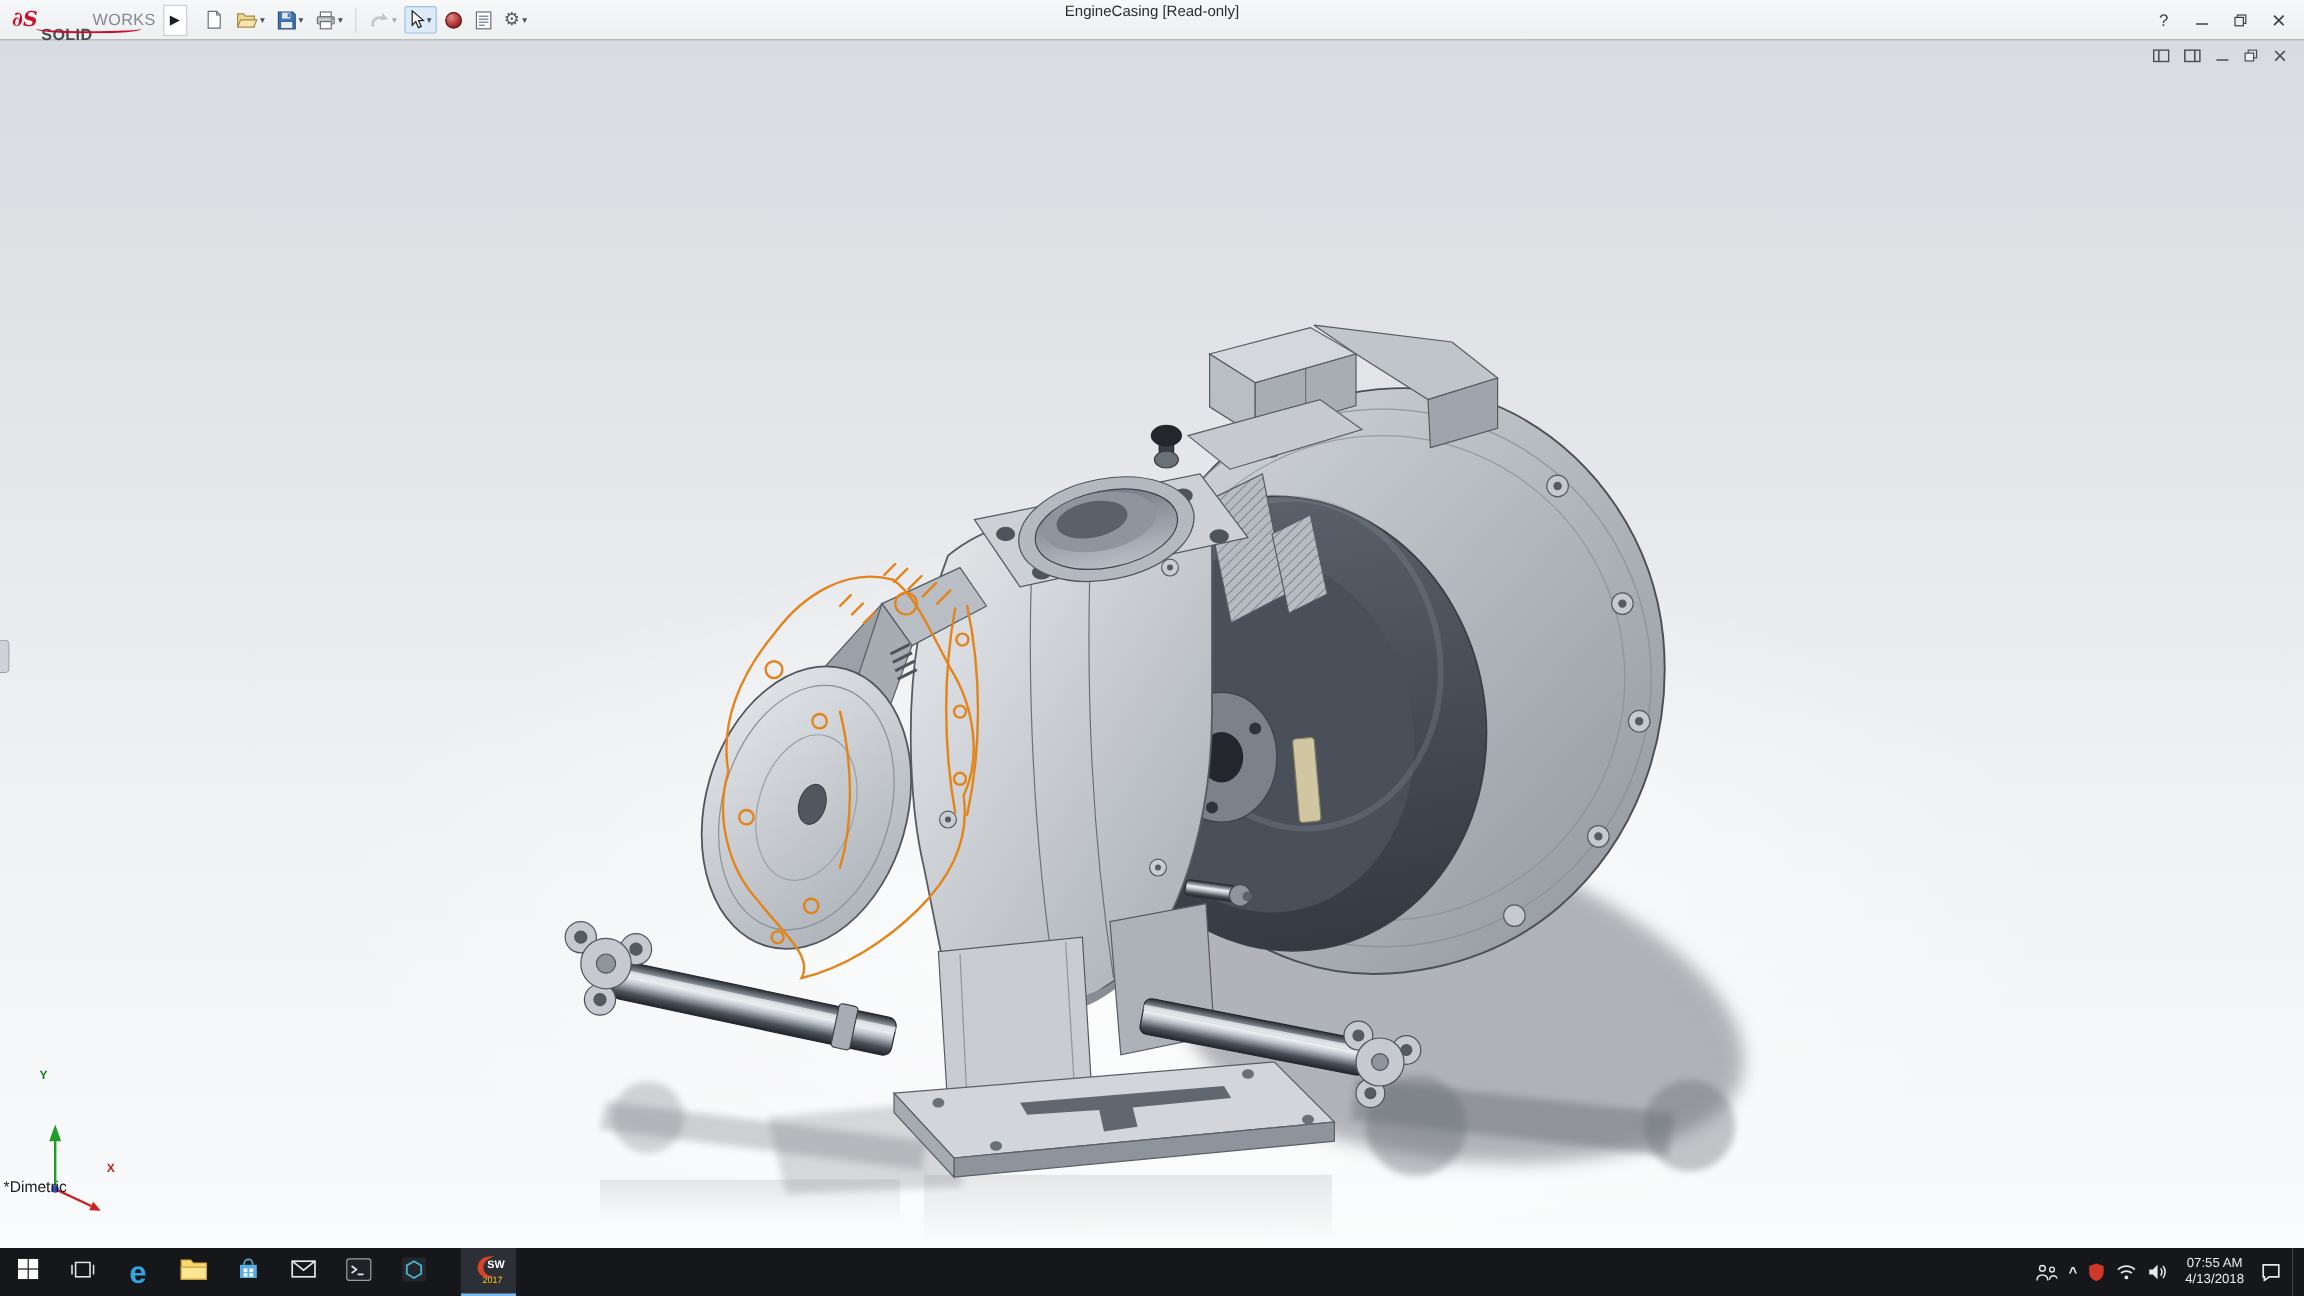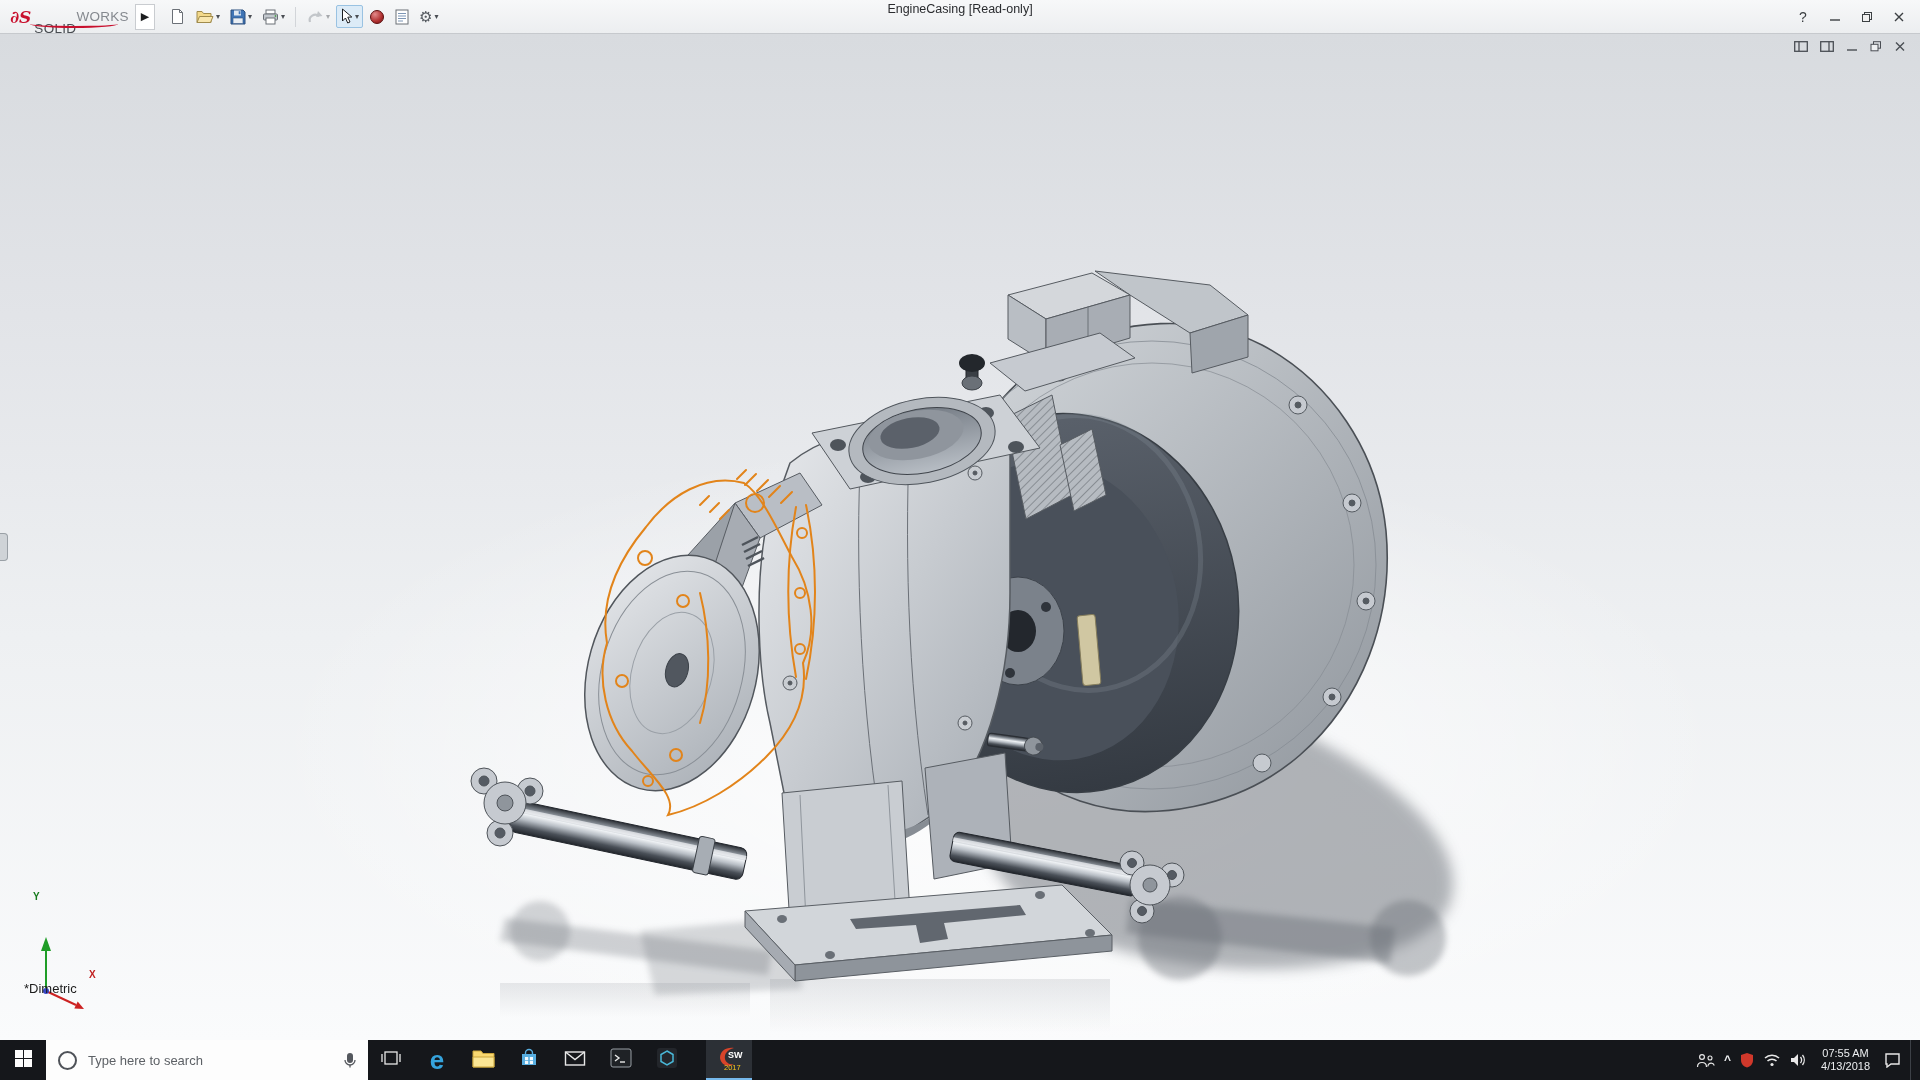--- a/index.html
+++ b/index.html
@@ -5,21 +5,21 @@
   html,body{margin:0;padding:0;width:1920px;height:1080px;overflow:hidden;background:#000;
     font-family:"Liberation Sans",sans-serif;-webkit-font-smoothing:antialiased;}
   .app{position:relative;width:1920px;height:1080px;overflow:hidden;}
 
   
   .titlebar{position:absolute;top:0;left:0;right:0;height:33px;
     background:linear-gradient(#f7f8f9,#eceef0);border-bottom:1px solid #c6c9cd;
     display:flex;align-items:center;z-index:6;}
   .brand{display:flex;align-items:baseline;padding:0 4px 0 10px;position:relative;height:100%;align-items:center;}
   .brand-mark{font-family:"DejaVu Serif",serif;font-style:italic;font-weight:bold;color:#c8102e;font-size:17px;margin-right:3px;}
-  .brand-solid{font-weight:normal;color:#494d52;font-size:13.5px;letter-spacing:.3px;margin-top:24px;}
+  .brand-solid{font-weight:bold;color:#494d52;font-size:13.5px;letter-spacing:.3px;margin-top:24px;}
   .brand-works{font-weight:400;color:#85898f;font-size:13.5px;letter-spacing:.3px;}
   .brand-swoosh{position:absolute;left:30px;bottom:5px;width:88px;height:6px;
     border-bottom:2px solid #c8102e;border-radius:0 0 100% 100%;}
   .flyout{width:18px;height:24px;display:flex;align-items:center;justify-content:center;
     font-size:11px;color:#1b1d1f;margin:0 10px 0 2px;border:1px solid #c9ccd0;background:#fff;}
   .tools{display:flex;align-items:center;gap:2px;}
   .tool{display:flex;align-items:center;padding:2px 3px;border:1px solid transparent;border-radius:2px;}
   .tool.active{background:#dcebf7;border-color:#99c2e2;}
   .tool.disabled{opacity:.45;}
   .tool svg{display:block;}
@@ -36,21 +36,21 @@
   .doc-btn{display:flex;align-items:center;justify-content:center;}
   .doc-btn svg{display:block;}
 
   
   .viewport{position:absolute;top:33px;left:0;width:1920px;height:1007px;
     background:linear-gradient(180deg,#d8dbdf 0%,#e2e4e8 28%,#eef0f2 60%,#fafbfc 100%);}
   .viewport::before{content:"";position:absolute;inset:0;pointer-events:none;
     background:radial-gradient(ellipse 58% 48% at 52% 72%, rgba(255,255,255,.85), rgba(255,255,255,0) 66%);}
   .model-svg{position:absolute;inset:0;z-index:1;}
   .sketch{stroke:var(--sketch-orange,#e2841a);fill:none;}
-  .label-dimetric{position:absolute;left:24px;bottom:44px;z-index:2;font-size:13px;color:#1c1c1c;margin-top:16px;}
+  .label-dimetric{position:absolute;left:3px;bottom:44px;z-index:2;font-size:13px;color:#1c1c1c;margin-top:16px;}
   .triad-y{position:absolute;left:33px;bottom:138px;z-index:2;font-size:10px;color:#157a1c;font-weight:bold;}
   .triad-x{position:absolute;left:89px;bottom:60px;z-index:2;font-size:10px;color:#c02020;font-weight:bold;}
   .panel-handle{position:absolute;left:0;top:500px;width:7px;height:26px;background:#cfd3d7;
     border:1px solid #9aa0a6;border-left:none;border-radius:0 4px 4px 0;z-index:2;}
 
   
   .taskbar{position:absolute;bottom:0;left:0;right:0;height:40px;background:#15171b;
     display:flex;align-items:stretch;z-index:20;color:#eceef0;}
   .tb-btn{width:46px;display:flex;align-items:center;justify-content:center;}
   .search{width:322px;background:#fdfdfd;display:flex;align-items:center;}
@@ -460,31 +460,20 @@
 
   <div class="taskbar">
     <div class="tb-btn">
       <span><svg width="17" height="17">
             <rect width="8" height="8" fill="#fdfdfd"></rect>
             <rect x="9" width="8" height="8" fill="#fdfdfd"></rect>
             <rect y="9" width="8" height="8" fill="#fdfdfd"></rect>
             <rect x="9" y="9" width="8" height="8" fill="#fdfdfd"></rect>
           </svg></span>
     </div>
-    <div class="search">
-      <span class="search-ring"></span>
-      <input type="text" placeholder="Type here to search" style="">
-      <span class="mic">
-          <svg width="16" height="16" viewBox="0 0 16 16">
-            <path d="M8 1a3 3 0 0 1 3 3v4a3 3 0 0 1-6 0V4a3 3 0 0 1 3-3z" fill="#55585e"></path>
-            <path d="M3 8a5 5 0 0 0 10 0" stroke="#55585e" fill="none" stroke-width="1.3"></path>
-            <line x1="8" y1="13" x2="8" y2="15.5" stroke="#55585e" stroke-width="1.3"></line>
-          </svg>
-        </span>
-    </div>
     <div class="apps">
       <div class="app-slot">
         <span><svg width="20" height="14">
               <rect x="4" y="1" width="12" height="12" fill="none" stroke="#e8e8e8" stroke-width="1.3"></rect>
               <path d="M1 3v8M19 3v8" stroke="#e8e8e8" stroke-width="1.3"></path>
             </svg></span>
       </div>
       <div class="app-slot">
         <span class="edge-glyph">e</span>
       </div>

